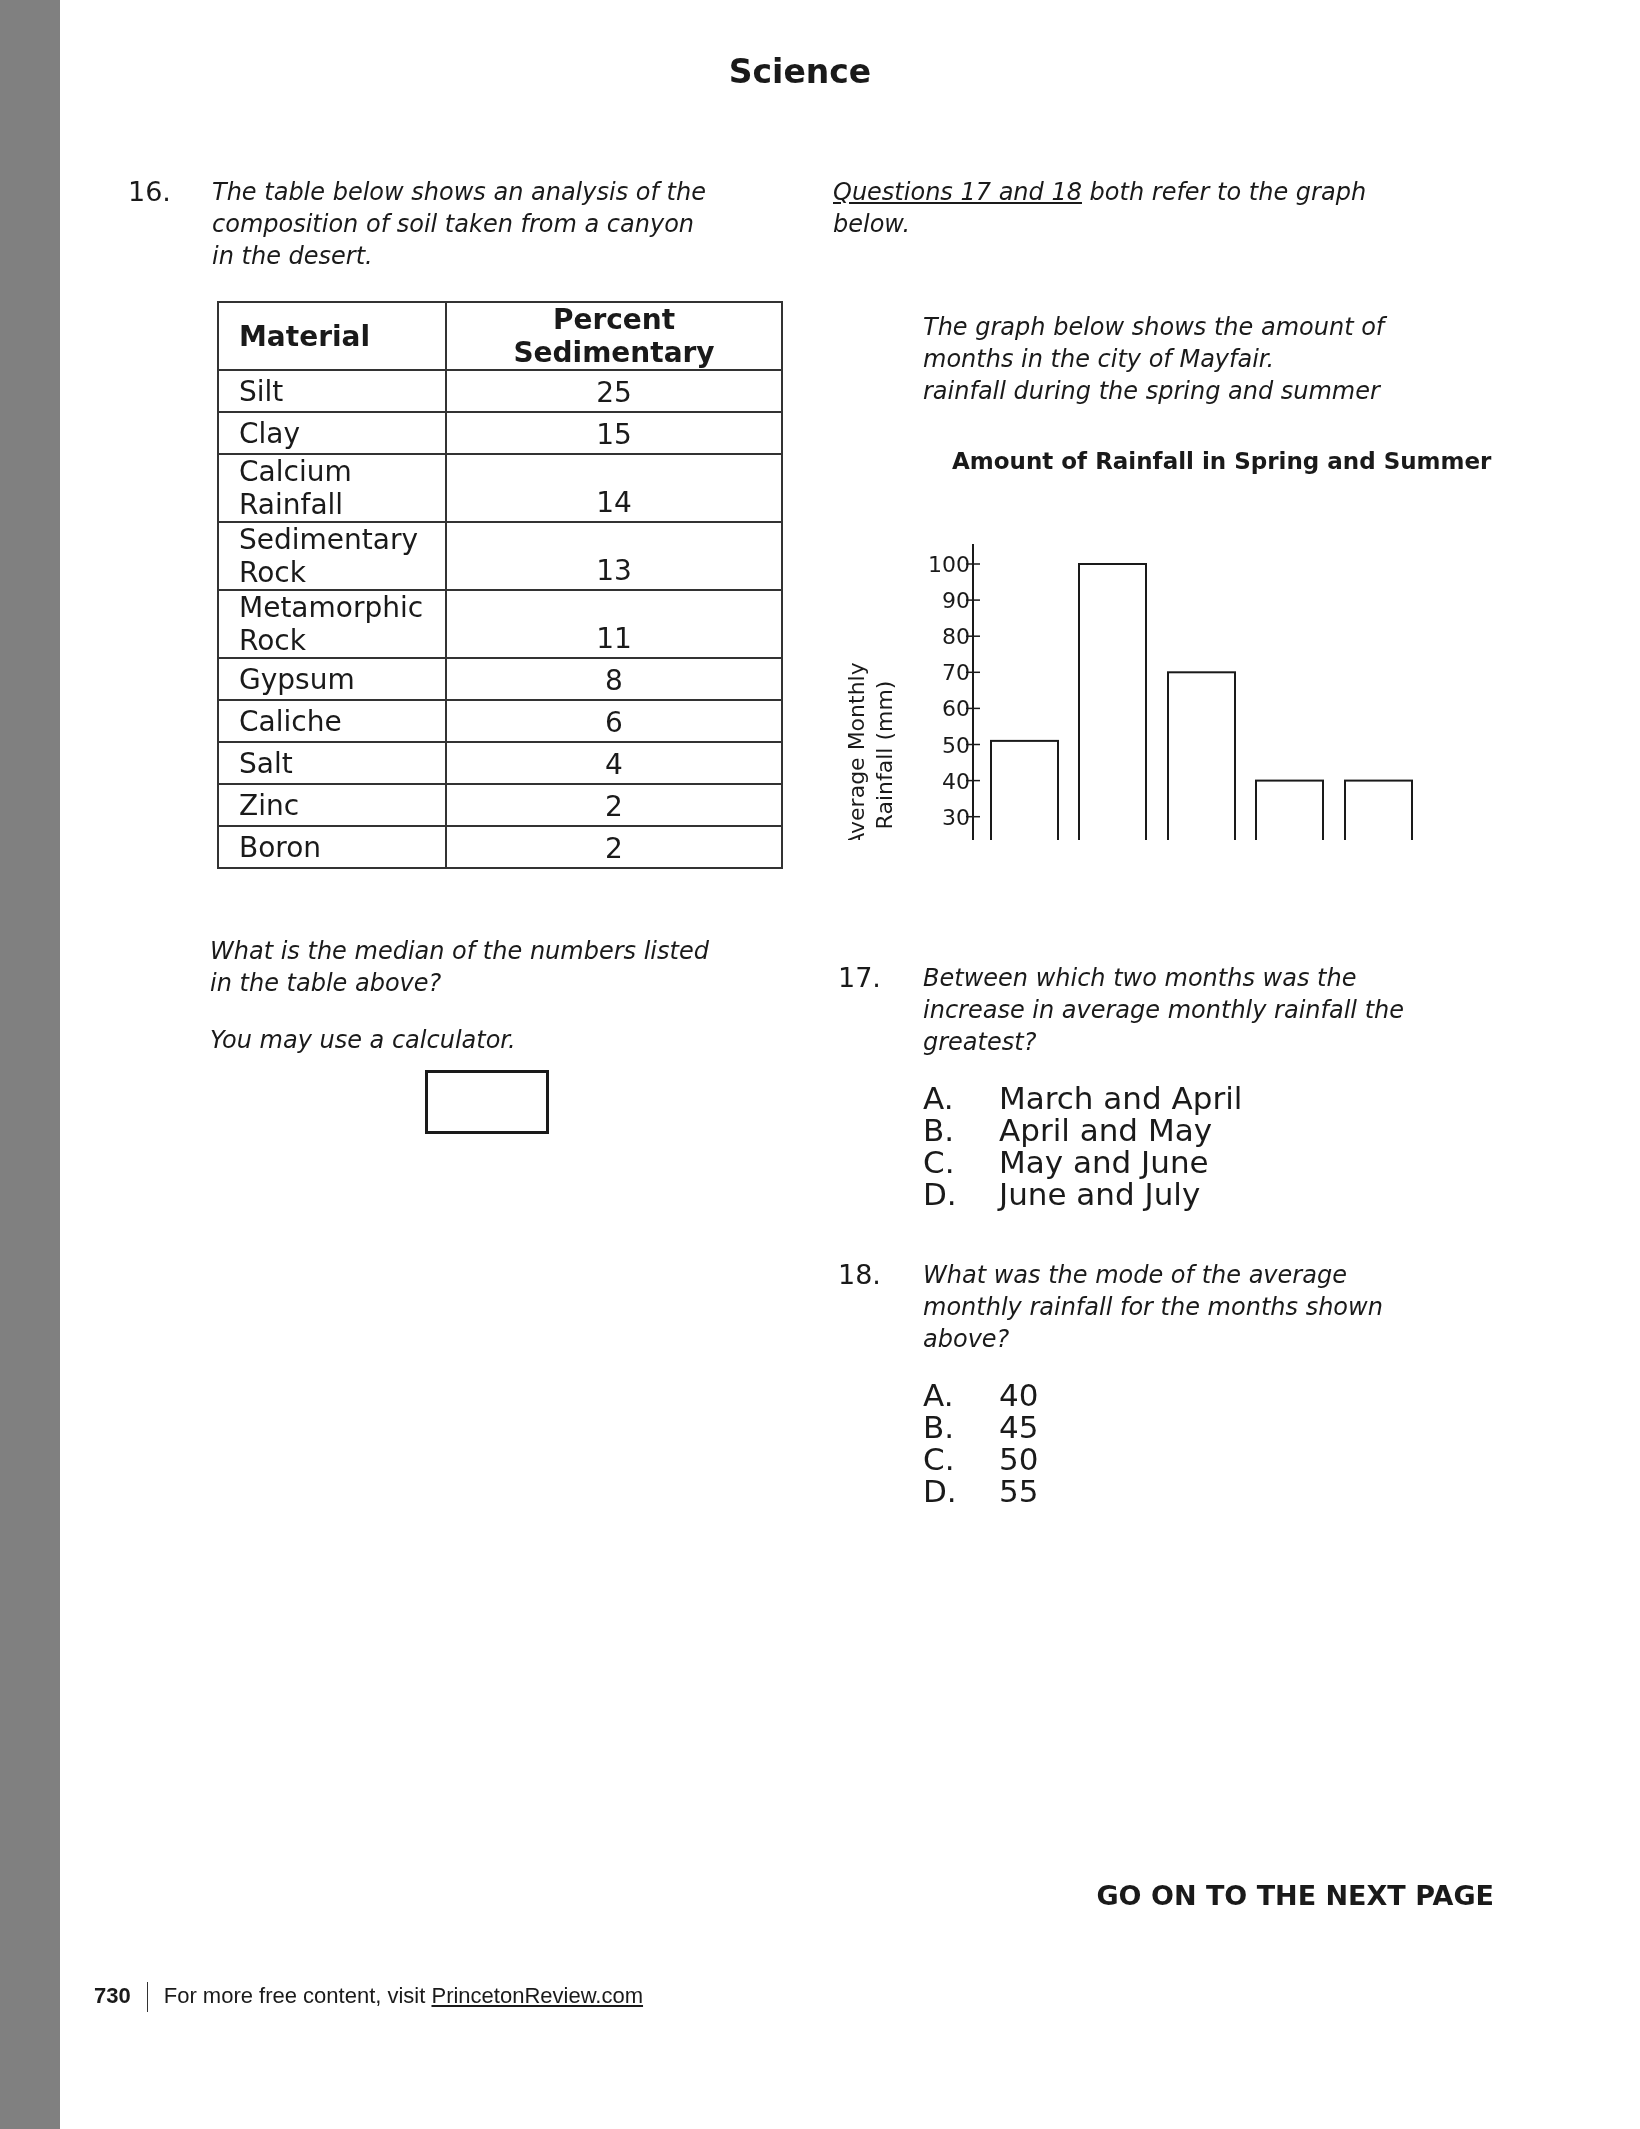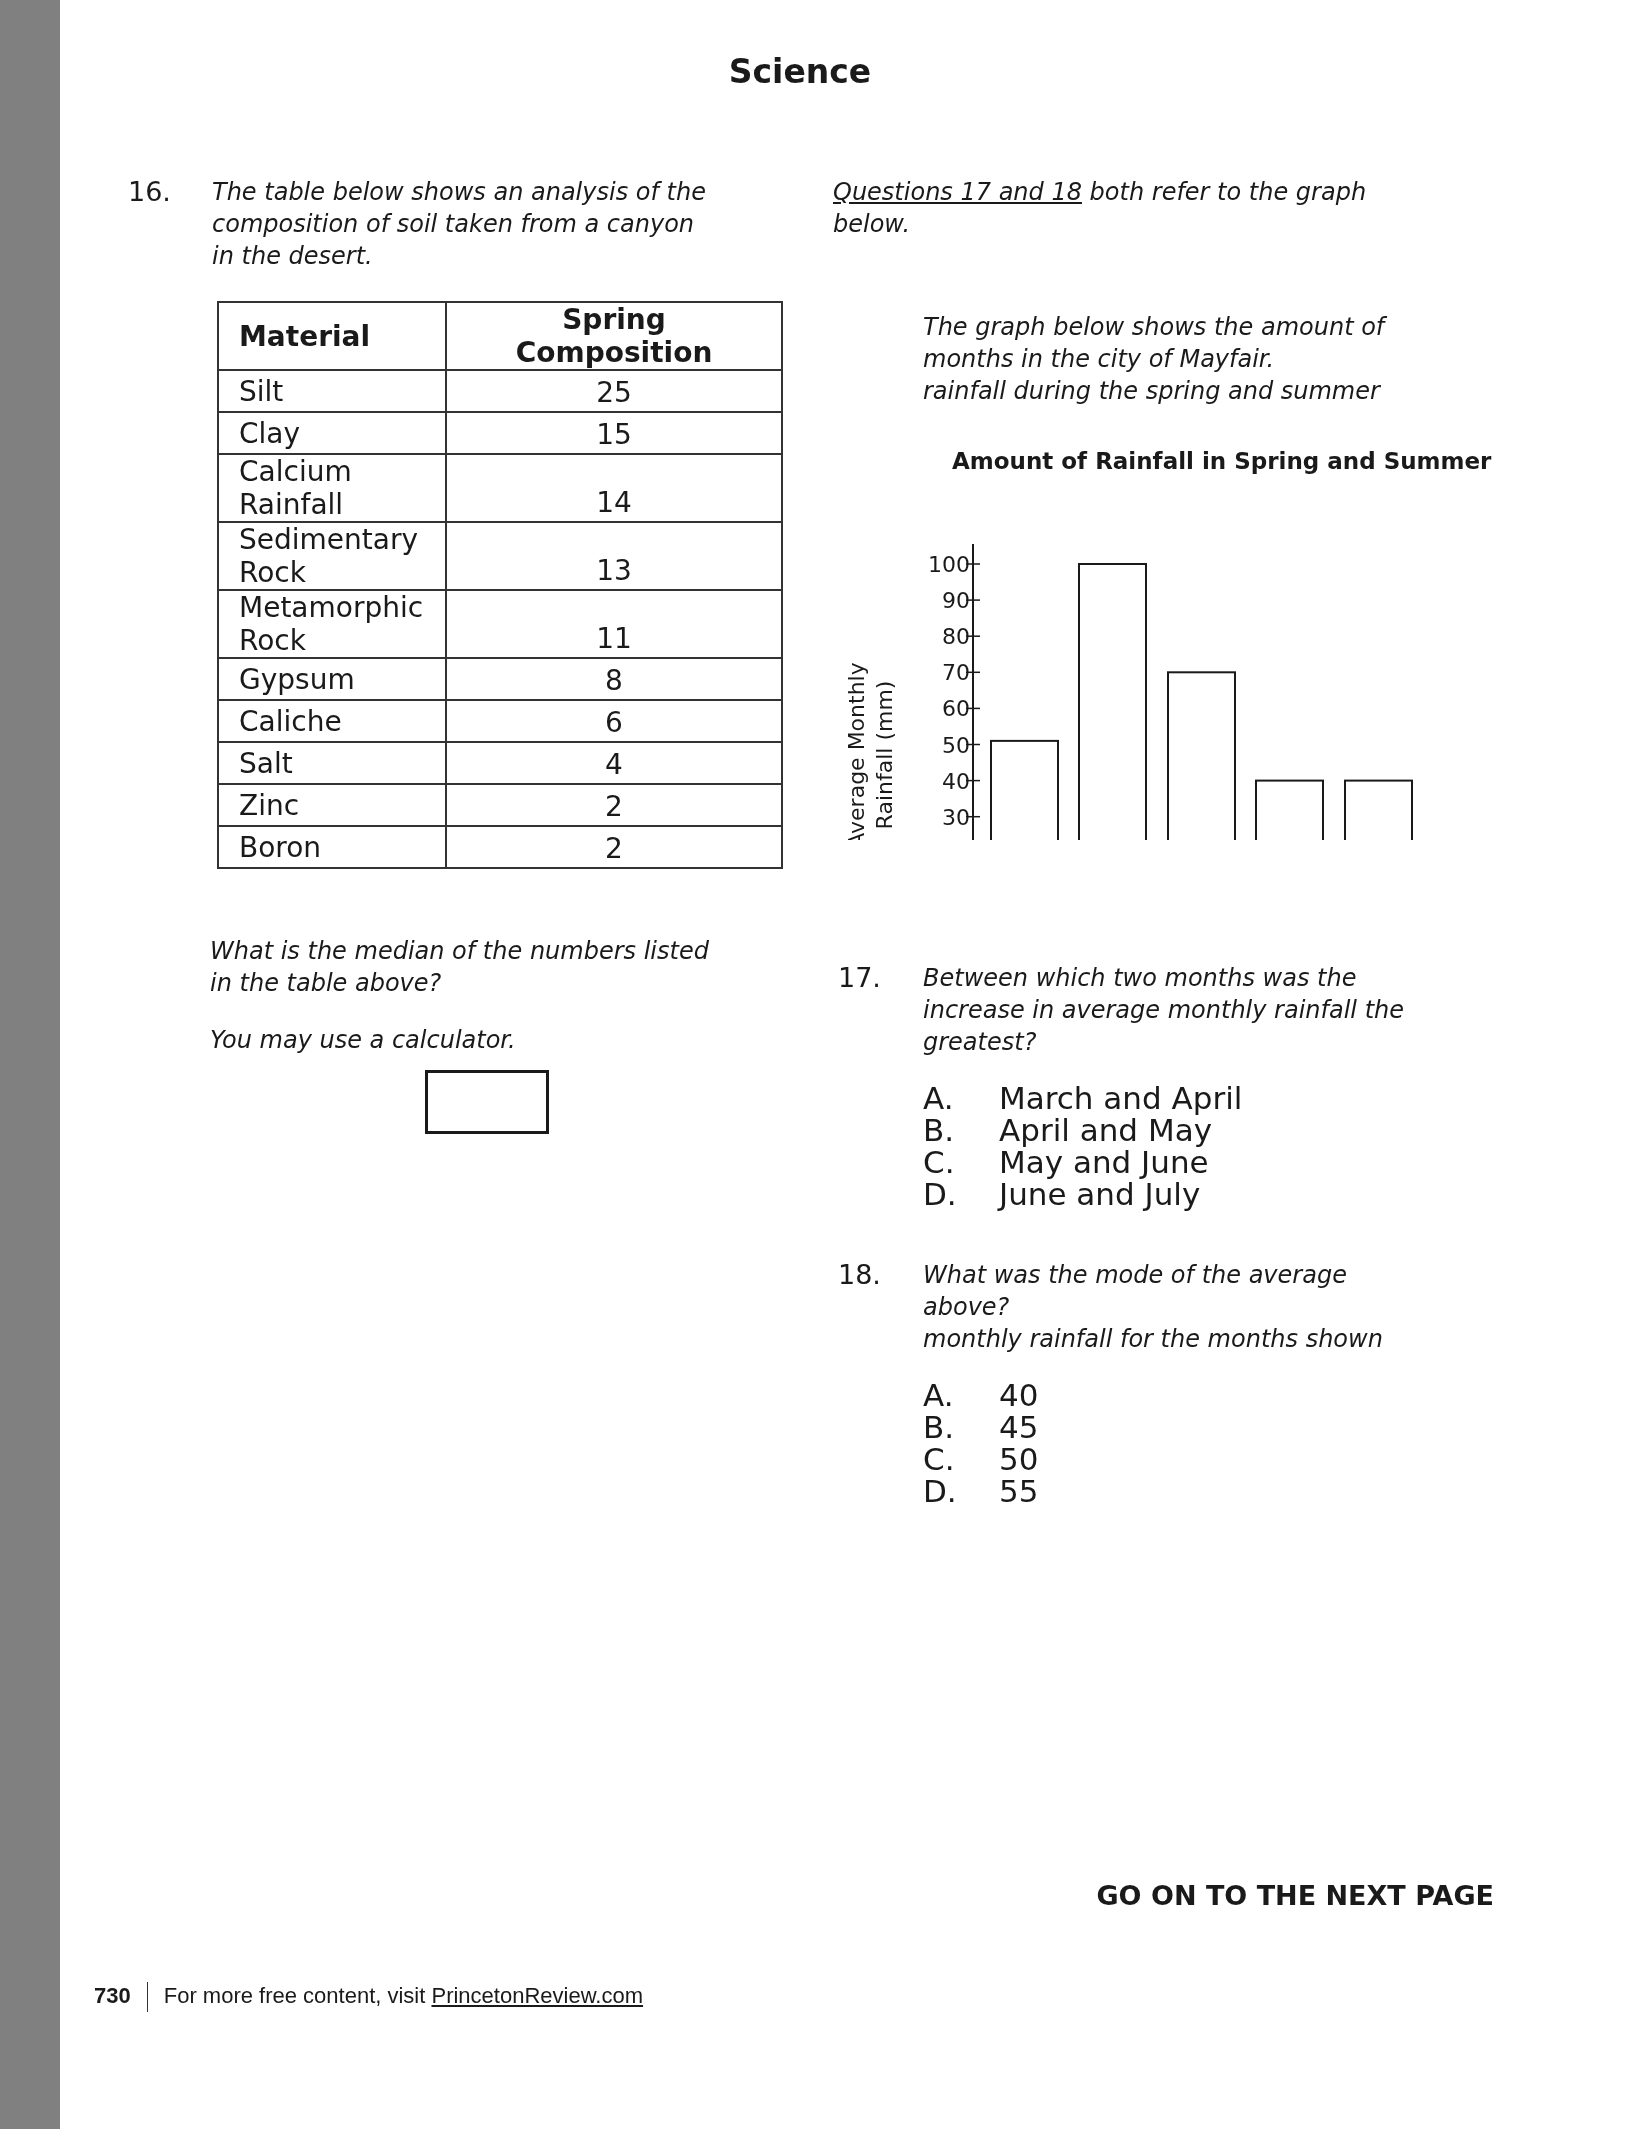--- a/index.html
+++ b/index.html
@@ -39,21 +39,21 @@
 <div class="abs qtext" style="left:212px;top:176px;">
   <div>The table below shows an analysis of the</div>
   <div>composition of soil taken from a canyon</div>
   <div>in the desert.</div>
 </div>
 
 <table class="soil">
   <tbody>
       <tr>
     <th class="col1">Material</th>
-    <th class="c2">Spring Composition</th>
+    <th class="c2">Percent Sedimentary</th>
   </tr>
   <tr>
         <td>Silt</td>
         <td class="v">25</td>
       </tr>
   <tr>
         <td>Clay</td>
         <td class="v">15</td>
       </tr>
   <tr>
@@ -176,22 +176,22 @@
 <div class="abs" style="left:923px;top:1082px;">
   <div class="choice"><span class="l">A.</span><span>March and April</span></div>
   <div class="choice"><span class="l">B.</span><span>April and May</span></div>
   <div class="choice"><span class="l">C.</span><span>May and June</span></div>
   <div class="choice"><span class="l">D.</span><span>June and July</span></div>
 </div>
 
 <div class="abs qnum" style="left:838px;top:1259px;">18.</div>
 <div class="abs qtext" style="left:923px;top:1259px;">
   <div>What was the mode of the average</div>
+  <div>monthly rainfall for the months shown</div>
   <div>above?</div>
-  <div>monthly rainfall for the months shown</div>
 </div>
 <div class="abs" style="left:923px;top:1379px;">
   <div class="choice"><span class="l">A.</span><span>40</span></div>
   <div class="choice"><span class="l">B.</span><span>45</span></div>
   <div class="choice"><span class="l">C.</span><span>50</span></div>
   <div class="choice"><span class="l">D.</span><span>55</span></div>
 </div>
 
 <div class="abs next" style="right:146px;top:1880px;">GO ON TO THE NEXT PAGE</div>
 

